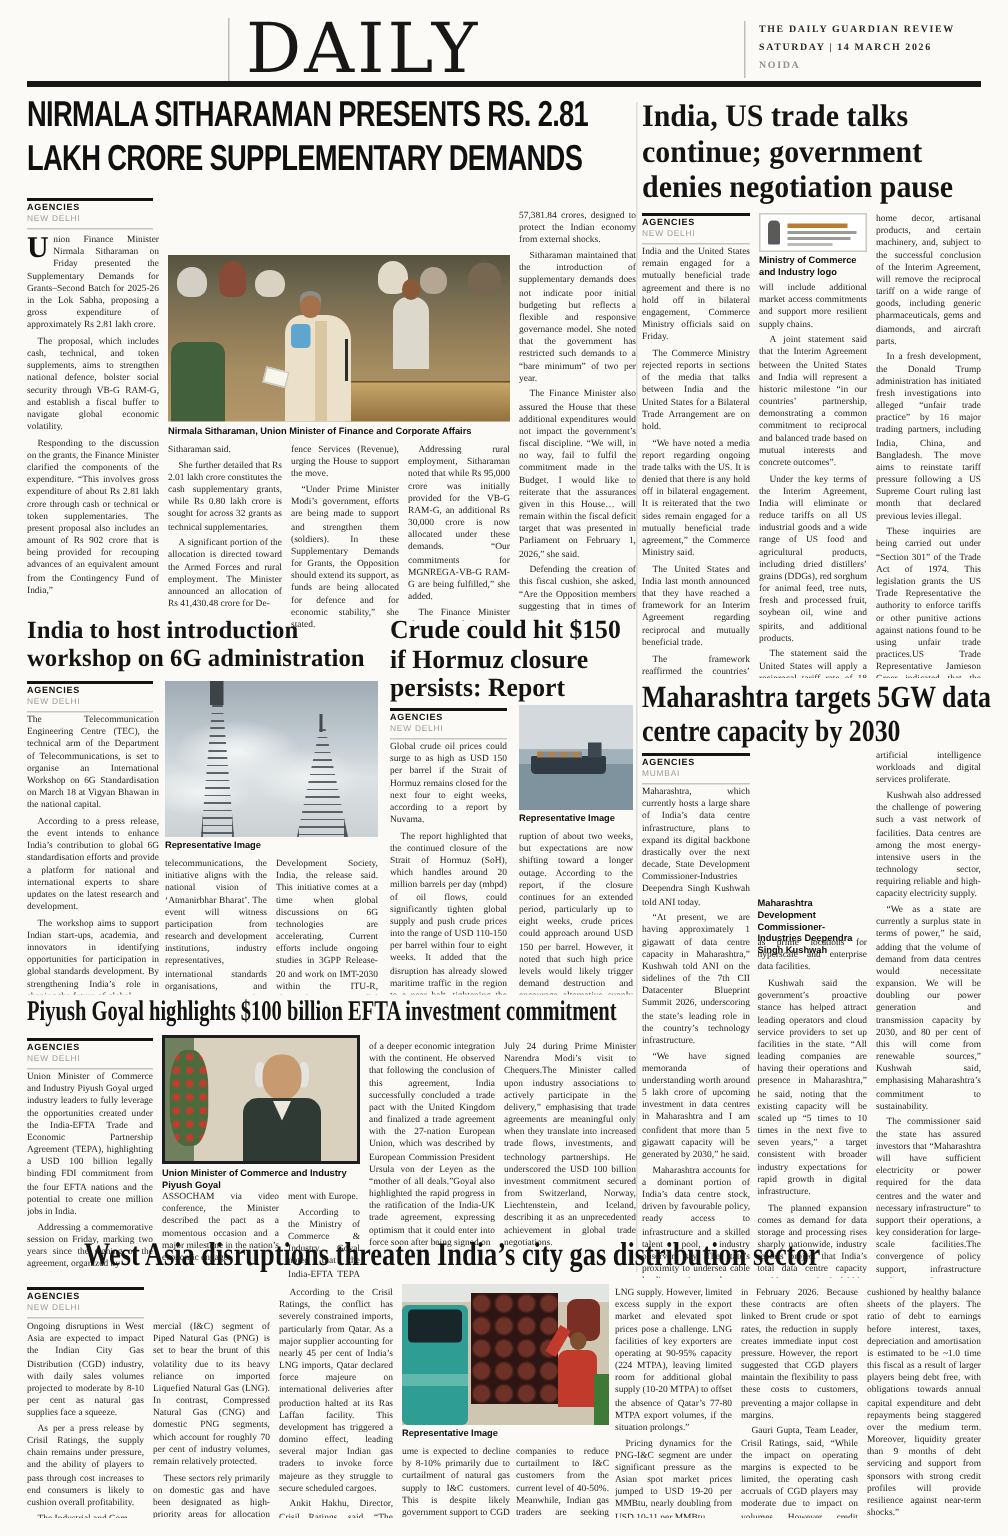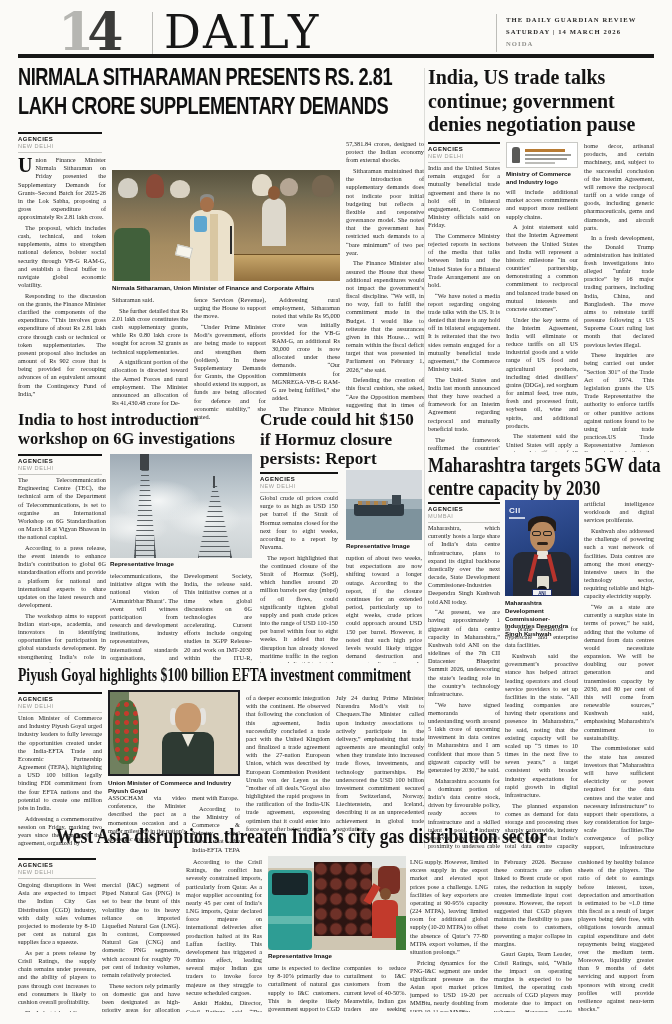--- a/index.html
+++ b/index.html
@@ -31,21 +31,20 @@
 .ph{position:absolute;overflow:hidden}
 .ph div{position:absolute}
 .cii{font-family:"Liberation Sans",sans-serif;font-weight:bold;color:#eef1f8;font-size:8px;letter-spacing:.5px}
 .ani{font-family:"Liberation Sans",sans-serif;font-weight:bold;color:#1b2a66;font-size:4.5px;text-align:center;line-height:7px}
 </style>
 </head>
 <body>
 
 <div class="page">
 
-  <div class="hdr-num" style="left:58px;top:6px"><span class="g">1</span><span class="d">4</span></div>
   <div class="vr" style="left:152px;top:12px;height:42px"></div>
   <div class="hdr-section" style="left:164px;top:9px">DAILY</div>
   <div class="vr" style="left:496px;top:14px;height:38px"></div>
   <div class="mast" style="left:506px;top:14px">
     <div>THE DAILY GUARDIAN REVIEW</div>
     <div>SATURDAY | 14 MARCH 2026</div>
     <div class="cty">NOIDA</div>
   </div>
   <div class="bar" style="left:18px;top:54px;width:636px;height:3.5px"></div>
   <div class="vr" style="left:424px;top:68px;height:780px;background:#ddddd9"></div>
@@ -134,21 +133,21 @@
     <p>The statement said the United States will apply a reciprocal tariff rate of 18 percent on originating goods of India, including textile and apparel, leather and footwear, plastic and rubber, organic chemicals,</p>
   </div>
   <div class="col" style="left:584px;top:142px;width:70px;height:310px">
     <p class="ni">home decor, artisanal products, and certain machinery, and, subject to the successful conclusion of the Interim Agreement, will remove the reciprocal tariff on a wide range of goods, including generic pharmaceuticals, gems and diamonds, and aircraft parts.</p>
     <p>In a fresh development, the Donald Trump administration has initiated fresh investigations into alleged “unfair trade practice” by 16 major trading partners, including India, China, and Bangladesh. The move aims to reinstate tariff pressure following a US Supreme Court ruling last month that declared previous levies illegal.</p>
     <p>These inquiries are being carried out under “Section 301” of the Trade Act of 1974. This legislation grants the US Trade Representative the authority to enforce tariffs or other punitive actions against nations found to be using unfair trade practices.US Trade Representative Jamieson Greer indicated that the investigations could result in new tariffs being applied to China, the European Union, India, Japan, South Korea, and Mexico by the coming summer.</p>
   </div>
 
   <div class="sh" style="left:18px;top:410px;font-size:16.5px;line-height:19px">
     <div>India to host introduction</div>
-    <div>workshop on 6G investigations</div>
+    <div>workshop on 6G administration</div>
   </div>
   <div class="byl" style="left:18px;top:454px;width:84px">
     <div class="ag">AGENCIES</div>
     <div class="ct">NEW DELHI</div>
   </div>
   <div class="col" style="left:18px;top:476px;width:88px;height:187px">
     <p class="ni">The Telecommunication Engineering Centre (TEC), the technical arm of the Department of Telecommunications, is set to organise an International Workshop on 6G Standardisation on March 18 at Vigyan Bhawan in the national capital.</p>
     <p>According to a press release, the event intends to enhance India’s contribution to global 6G standardisation efforts and provide a platform for national and international experts to share updates on the latest research and development.</p>
     <p>The workshop aims to support Indian start-ups, academia, and innovators in identifying opportunities for participation in global standards development. By strengthening India’s role in shaping the future of global</p>
   </div>
@@ -198,36 +197,20 @@
   </div>
   <div class="byl" style="left:428px;top:502px;width:72px">
     <div class="ag">AGENCIES</div>
     <div class="ct">MUMBAI</div>
   </div>
   <div class="col" style="left:428px;top:524px;width:72px;height:328px">
     <p class="ni">Maharashtra, which currently hosts a large share of India’s data centre infrastructure, plans to expand its digital backbone drastically over the next decade, State Development Commissioner-Industries Deependra Singh Kushwah told ANI today.</p>
     <p>“At present, we are having approximately 1 gigawatt of data centre capacity in Maharashtra,” Kushwah told ANI on the sidelines of the 7th CII Datacenter Blueprint Summit 2026, underscoring the state’s leading role in the country’s technology infrastructure.</p>
     <p>“We have signed memoranda of understanding worth around 5 lakh crore of upcoming investment in data centres in Maharashtra and I am confident that more than 5 gigawatt capacity will be generated by 2030,” he said.</p>
     <p>Maharashtra accounts for a dominant portion of India’s data centre stock, driven by favourable policy, ready access to infrastructure and a skilled talent pool, industry observers say. The state’s proximity to undersea cable landing stations and strong connectivity have bolstered Mumbai and its surrounding areas</p>
-  </div>
-  <div class="ph" style="left:505px;top:500px;width:74px;height:96px;background:linear-gradient(160deg,#3a57a0,#24407e 55%,#16295a 100%)">
-    <div class="cii" style="left:4px;top:6px">CII</div>
-    <div style="left:4px;top:17px;width:16px;height:1.5px;background:#c6cfe2"></div>
-    <div style="left:23px;top:16px;width:28px;height:15px;background:#241d18;border-radius:50% 50% 0 0"></div>
-    <div style="left:25px;top:22px;width:25px;height:30px;background:#b98a60;border-radius:45% 45% 50% 50%"></div>
-    <div style="left:27px;top:31px;width:9px;height:5px;border:1px solid #20201e;border-radius:2px"></div>
-    <div style="left:38px;top:31px;width:9px;height:5px;border:1px solid #20201e;border-radius:2px"></div>
-    <div style="left:32px;top:42px;width:11px;height:3px;background:#2c2119;border-radius:2px"></div>
-    <div style="left:8px;top:52px;width:58px;height:44px;background:#262a33;border-radius:9px 9px 0 0"></div>
-    <div style="left:32px;top:51px;width:11px;height:8px;background:#e8e4da;border-radius:1px"></div>
-    <div style="left:26px;top:54px;width:4px;height:28px;background:#b8332c;transform:rotate(14deg)"></div>
-    <div style="left:45px;top:54px;width:4px;height:28px;background:#b8332c;transform:rotate(-14deg)"></div>
-    <div style="left:32px;top:76px;width:12px;height:13px;background:#e2ded2;border-radius:1px"></div>
-    <div style="left:32px;top:86px;width:10px;height:10px;background:#15151a;border-radius:40% 40% 20% 20%"></div>
-    <div class="ani" style="left:27px;top:89px;width:20px;height:7px;background:#f0f0f2;border:0.5px solid #1b2a66">ANI</div>
   </div>
   <div class="cap" style="left:505px;top:599px;width:74px">Maharashtra Development Commissioner-Industries Deependra Singh Kushwah</div>
   <div class="col" style="left:505px;top:625px;width:73px;height:227px">
     <p class="ni">as prime locations for hyperscale and enterprise data facilities.</p>
     <p>Kushwah said the government’s proactive stance has helped attract leading operators and cloud service providers to set up facilities in the state. “All leading companies are having their operations and presence in Maharashtra,” he said, noting that the existing capacity will be scaled up “5 times to 10 times in the next five to seven years,” a target consistent with broader industry expectations for rapid growth in digital infrastructure.</p>
     <p>The planned expansion comes as demand for data storage and processing rises sharply nationwide, industry reports project that India’s total data centre capacity could surge multiple-fold by 2030 as cloud adoption,</p>
   </div>
   <div class="col" style="left:584px;top:500px;width:70px;height:352px">
     <p class="ni">artificial intelligence workloads and digital services proliferate.</p>
     <p>Kushwah also addressed the challenge of powering such a vast network of facilities. Data centres are among the most energy-intensive users in the technology sector, requiring reliable and high-capacity electricity supply.</p>

